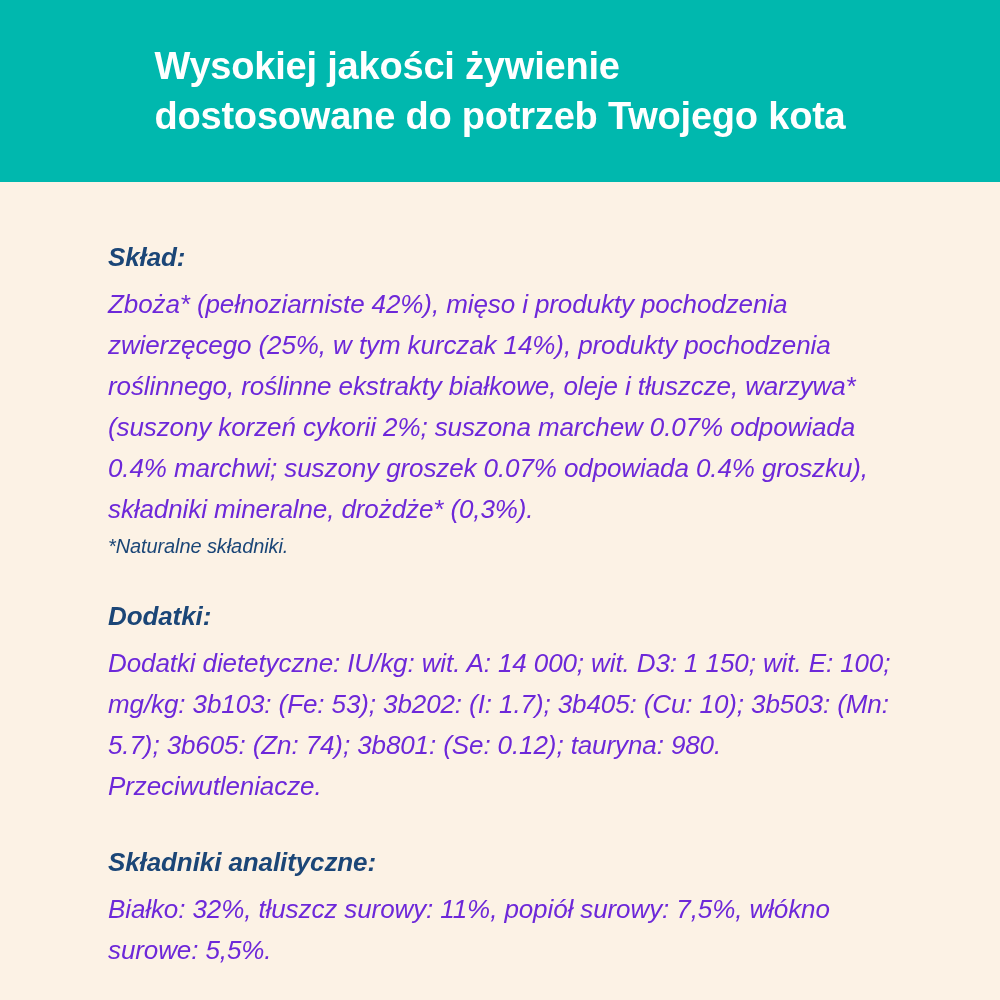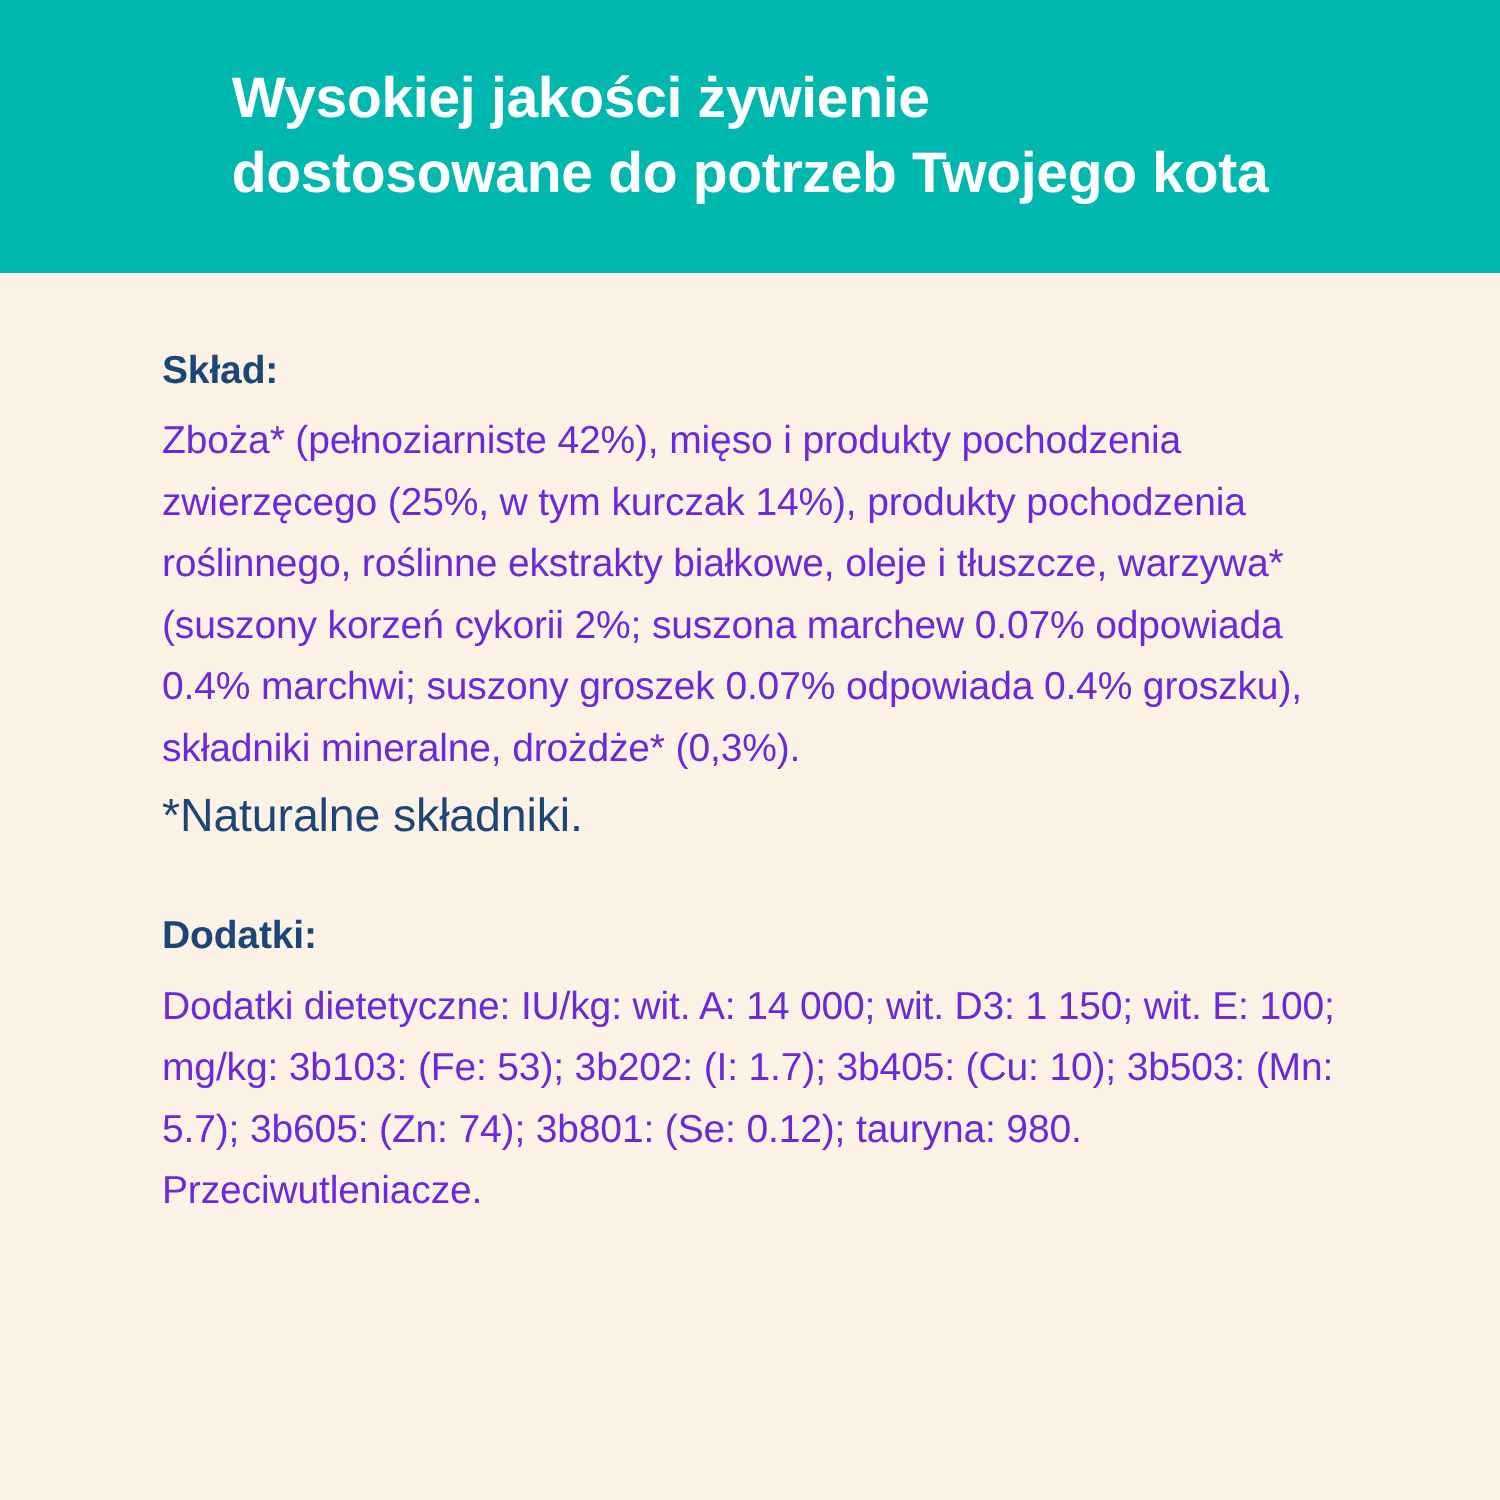--- a/index.html
+++ b/index.html
@@ -46,25 +46,26 @@
     line-height: 1.32;
     text-align: left;
     letter-spacing: -0.2px;
     max-width: 820px;
     white-space: pre-line;
   }
 
   
   .content {
     position: absolute;
-    top: 168px;
+    top: 179px;
     left: 0;
     width: 1000px;
     box-sizing: border-box;
     padding: 58px 100px 0 108px;
+    font-style: italic;
   }
 
   .section {
     margin: 0 0 34px 0;
   }
   .section:last-child {
     margin-bottom: 0;
   }
 
   .section-heading {
@@ -83,21 +84,21 @@
     font-weight: 400;
     line-height: 1.58;
     letter-spacing: -0.1px;
     max-width: 800px;
     white-space: pre-line;
   }
 
   .section-note {
     margin: 0;
     color: #1B4677;
-    font-size: 31px;
+    font-size: 20px;
     font-weight: 400;
     line-height: 1.58;
     letter-spacing: -0.1px;
   }
 </style>
 </head>
 <body>
 
 <div class="page">
 
@@ -112,15 +113,19 @@
       <h2 class="section-heading">Skład:</h2>
       <p class="section-body">Zboża* (pełnoziarniste 42%), mięso i produkty pochodzenia zwierzęcego (25%, w tym kurczak 14%), produkty pochodzenia roślinnego, roślinne ekstrakty białkowe, oleje i tłuszcze, warzywa* (suszony korzeń cykorii 2%; suszona marchew 0.07% odpowiada 0.4% marchwi; suszony groszek 0.07% odpowiada 0.4% groszku), składniki mineralne, drożdże* (0,3%).</p>
       <p class="section-note">*Naturalne składniki.</p>
     </section>
 
     <section class="section">
       <h2 class="section-heading">Dodatki:</h2>
       <p class="section-body">Dodatki dietetyczne: IU/kg: wit. A: 14 000; wit. D3: 1 150; wit. E: 100; mg/kg: 3b103: (Fe: 53); 3b202: (I: 1.7); 3b405: (Cu: 10); 3b503: (Mn: 5.7); 3b605: (Zn: 74); 3b801: (Se: 0.12); tauryna: 980. Przeciwutleniacze.</p>
     </section>
 
+    <section class="section">
+      <h2 class="section-heading">Składniki analityczne:</h2>
+      <p class="section-body">Białko: 32%, tłuszcz surowy: 11%, popiół surowy: 7,5%, włókno surowe: 5,5%.</p>
+    </section>
 
   </div>
 </div>
 
 </body></html>

